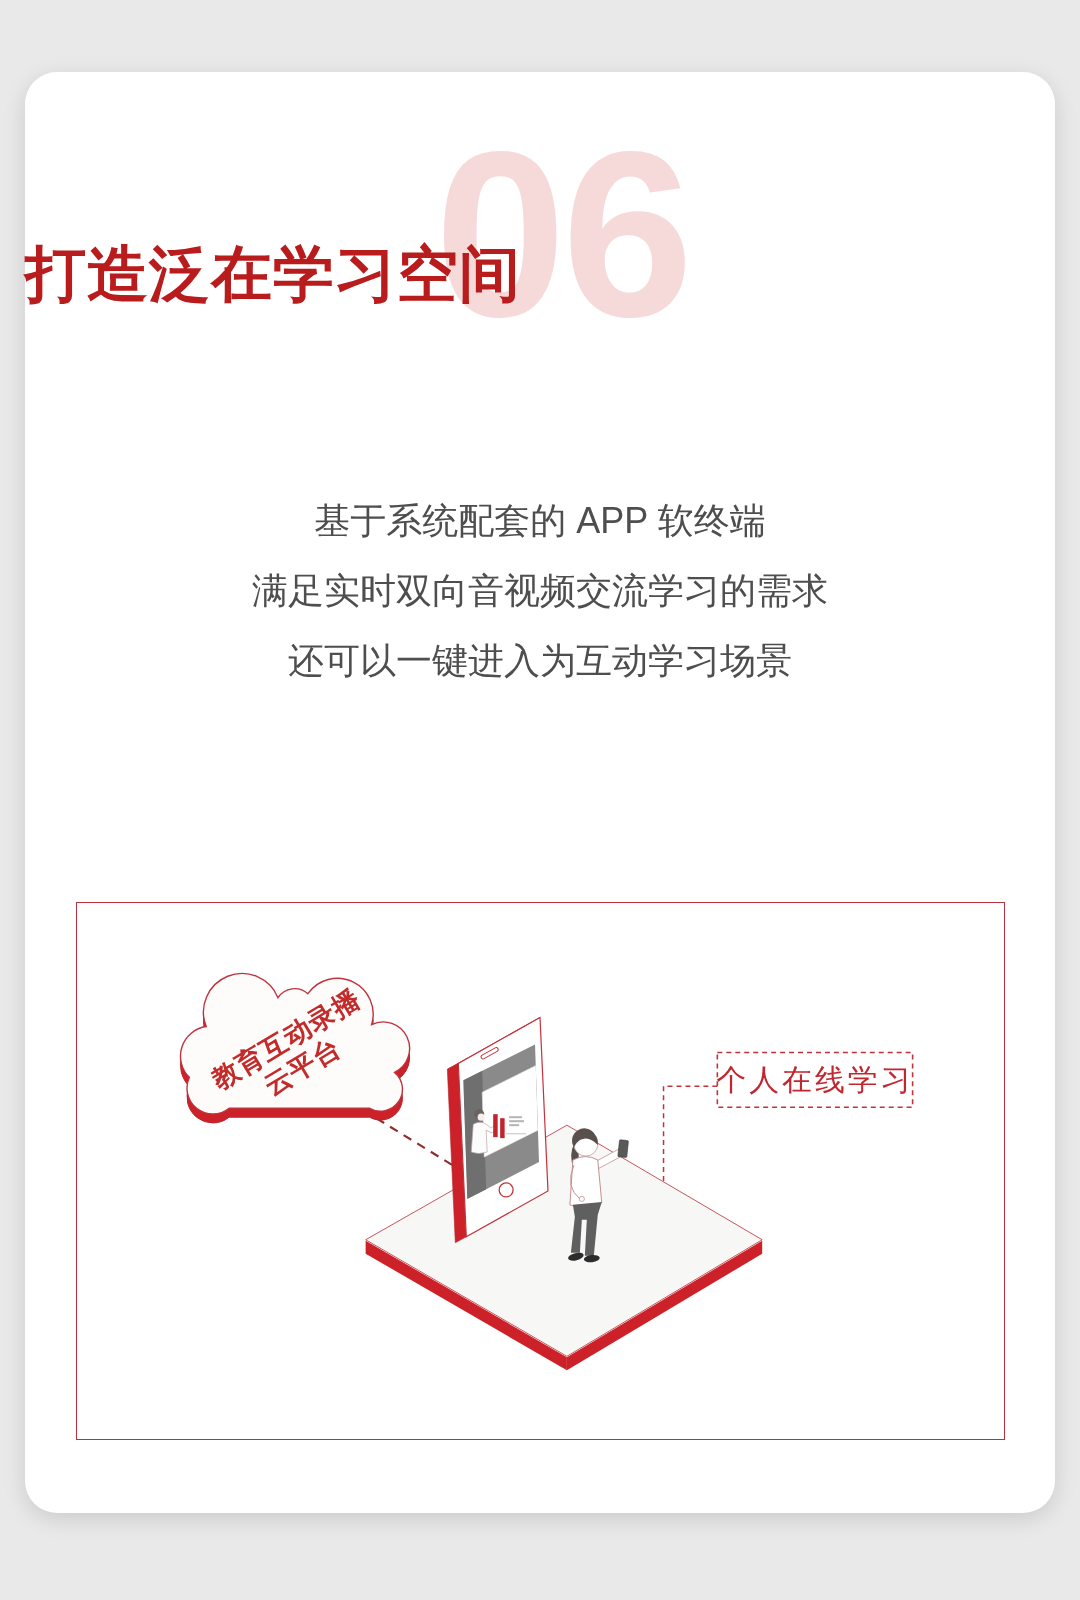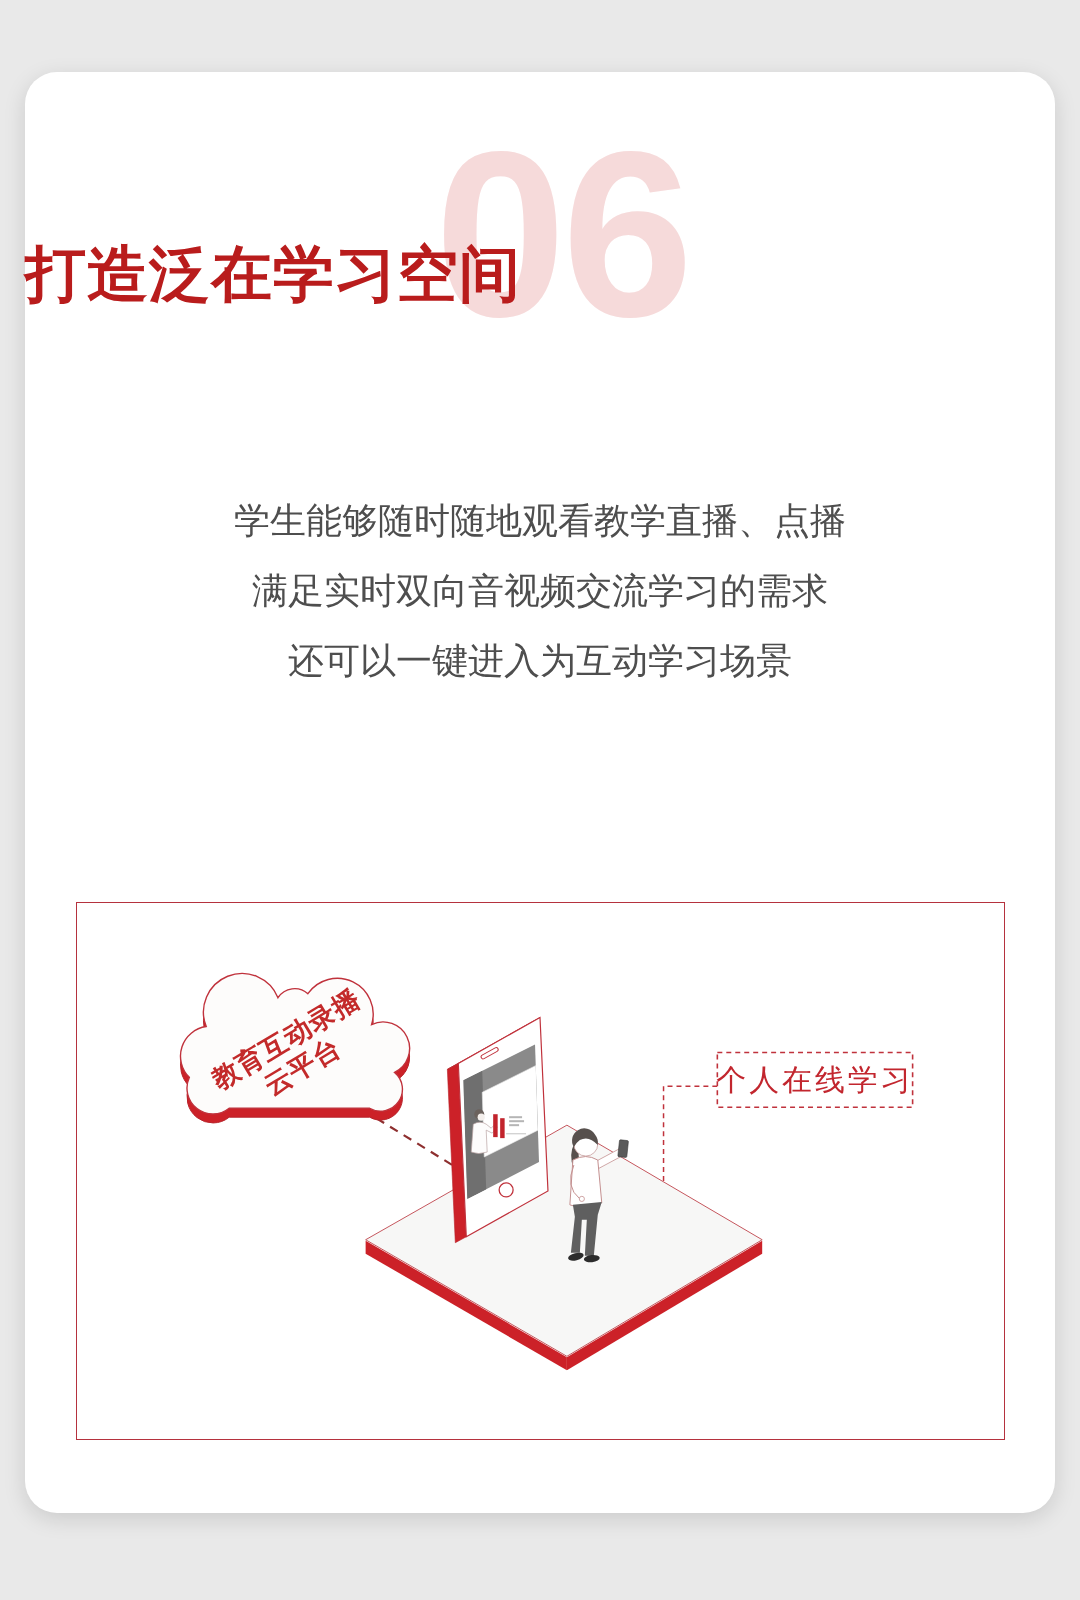--- a/index.html
+++ b/index.html
@@ -36,21 +36,21 @@
 </head>
 <body>
 
 <div class="card">
 
   <div class="sec-num">06</div>
 
   <div class="title">打造泛在学习空间</div>
 
   <div class="body-text">
-    <p>学生能够随时随地观看教学直播、点播</p>
+    <p>基于系统配套的 APP 软终端</p>
     <p>满足实时双向音视频交流学习的需求</p>
     <p>还可以一键进入为互动学习场景</p>
   </div>
 
   <div class="illus">
     <svg viewBox="0 0 929 538">
 
       <g>
         <polygon points="289,339 491,456 491,469 289,352" fill="#cc2128"></polygon>
         <polygon points="687,339 491,456 491,469 687,352" fill="#cc2128"></polygon>

